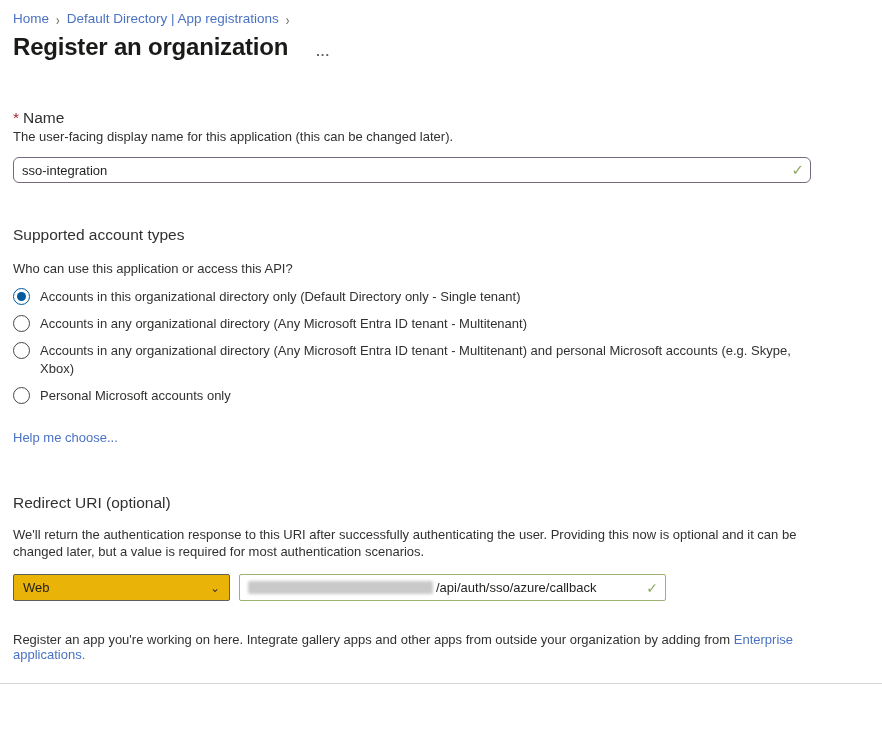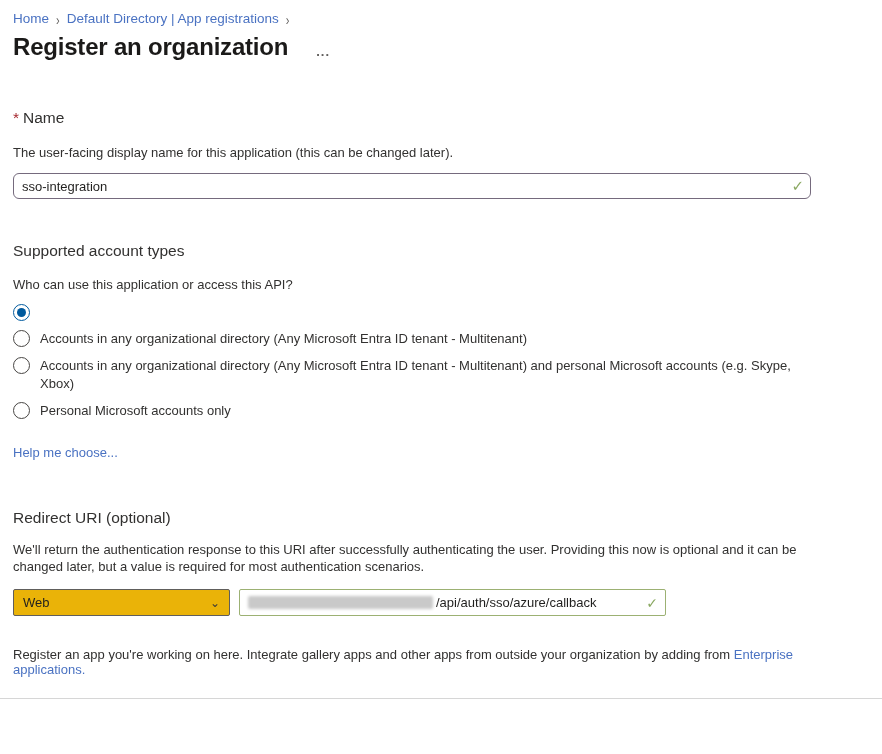--- a/index.html
+++ b/index.html
@@ -22,21 +22,21 @@
   h1 { margin:0; font-size:24px; font-weight:700; color:#1b1a19; letter-spacing:-0.2px; }
   .more-dots { margin-left:28px; color:#605e5c; font-size:13px; font-weight:700; letter-spacing:1px; cursor:pointer; line-height:1; padding-top:8px; }
 
   
   .section-heading { font-size:15.5px; color:#323130; font-weight:400; }
   .req { color:#a4262c; margin-right:4px; }
   .desc { font-size:13px; color:#323130; }
 
   
   .name-heading { margin-top:48px; }
-  .name-desc { margin-top:18px; }
+  .name-desc { margin-top:2px; }
   .field-wrap { position:relative; margin-top:13px; width:798px; }
   .text-input {
     width:798px; height:26px; border:1px solid #756a7d; border-radius:6px;
     font-family:inherit; font-size:13px; color:#201f1e; padding:0 28px 0 8px; outline:none;
   }
   .valid-check {
     position:absolute; right:7px; top:4px; color:#8aa861; font-size:15px; pointer-events:none;
   }
 
   
@@ -117,20 +117,21 @@
       <span class="valid-check">✓</span>
     </div>
 
     
     <div class="section-heading acct-heading">Supported account types</div>
     <div class="desc acct-question">Who can use this application or access this API?</div>
 
     <div class="radio-group">
       <div class="radio-row">
         <span class="radio checked"></span>
+        <span class="radio-label">Accounts in this organizational directory only (Default Directory only - Single tenant)</span>
       </div>
       <div class="radio-row">
         <span class="radio"></span>
         <span class="radio-label">Accounts in any organizational directory (Any Microsoft Entra ID tenant - Multitenant)</span>
       </div>
       <div class="radio-row">
         <span class="radio"></span>
         <span class="radio-label">Accounts in any organizational directory (Any Microsoft Entra ID tenant - Multitenant) and personal Microsoft accounts (e.g. Skype, Xbox)</span>
       </div>
       <div class="radio-row">

